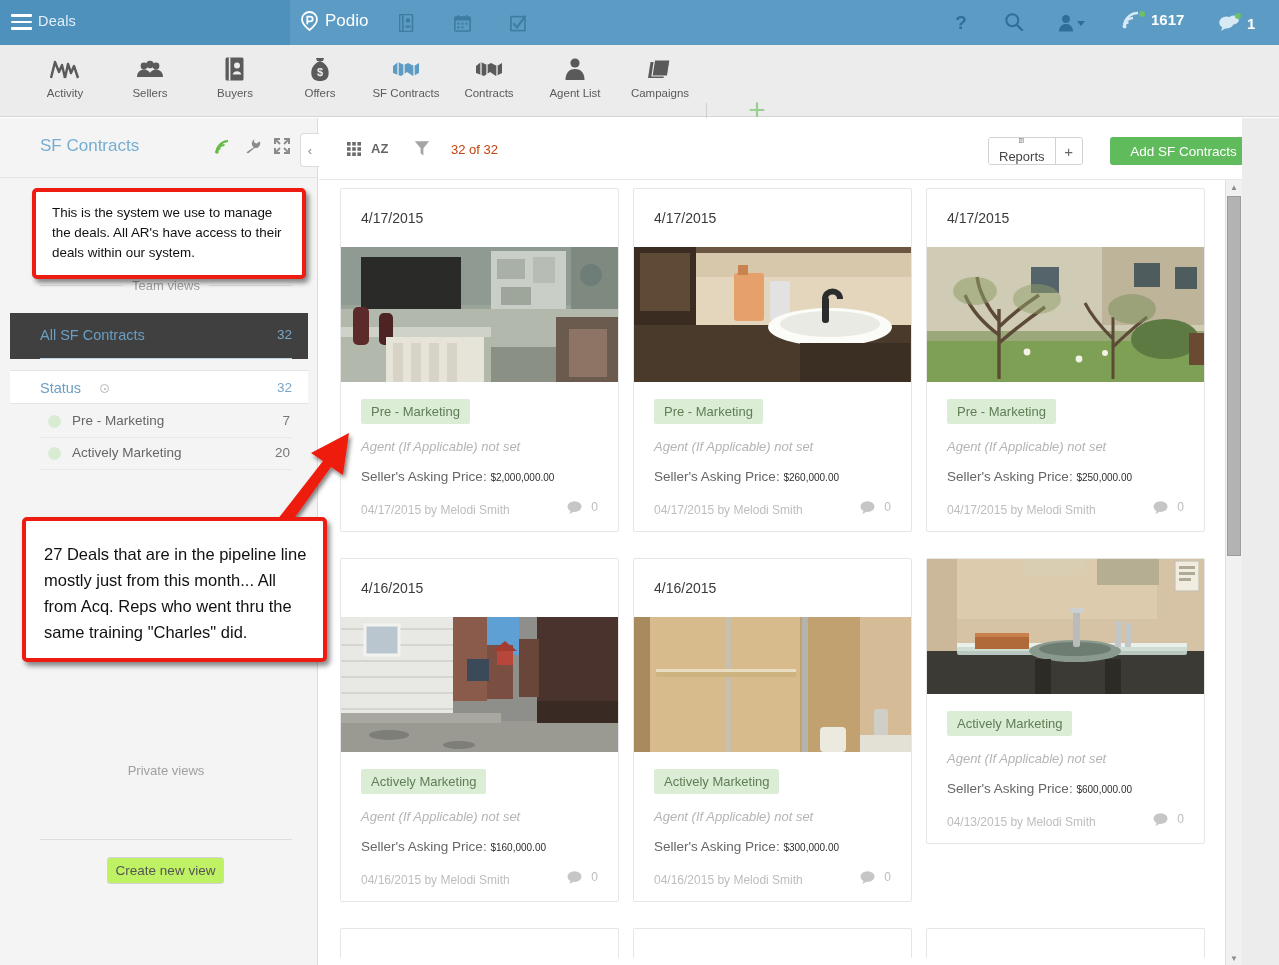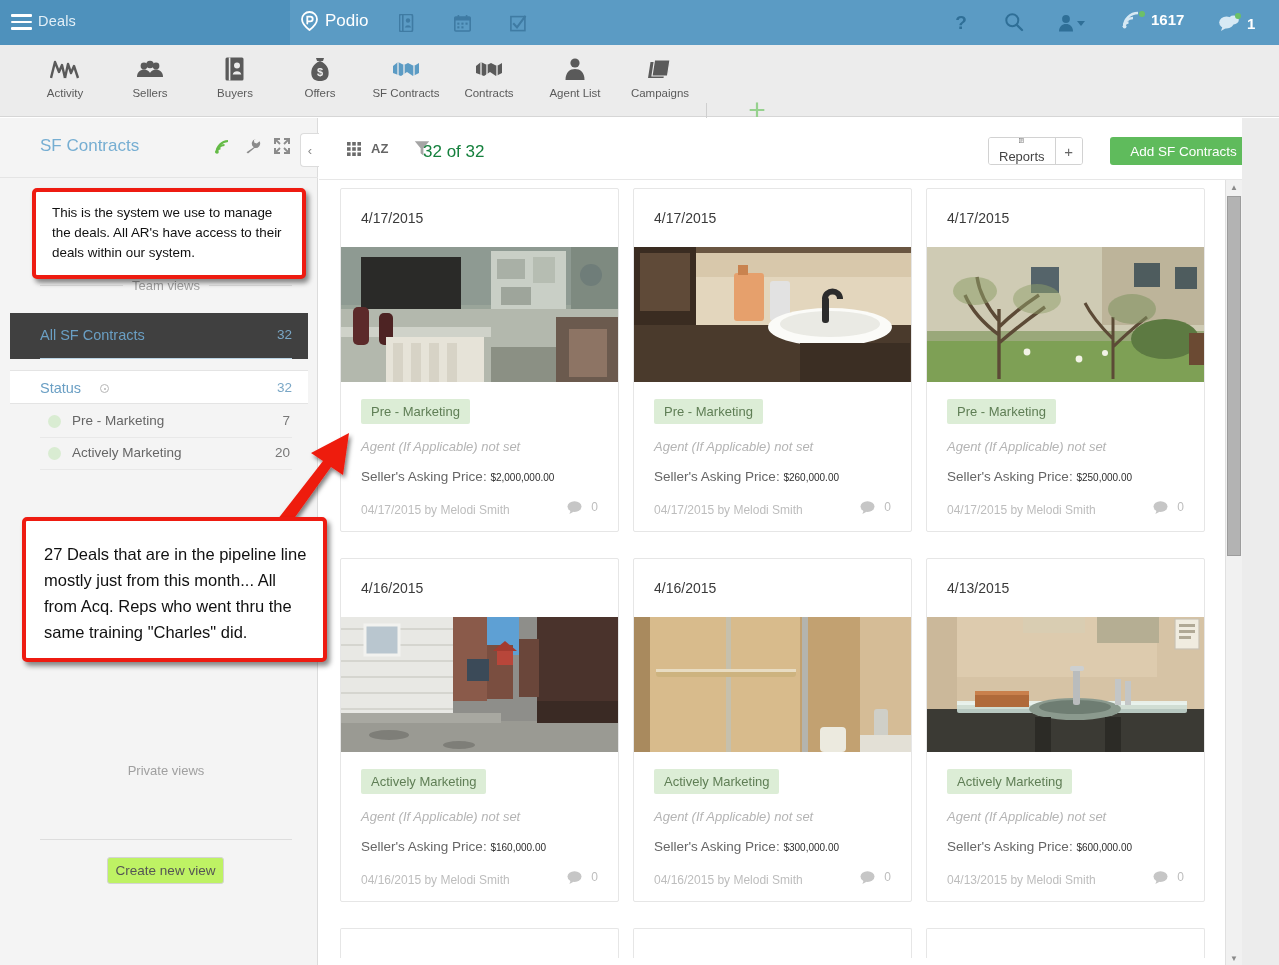--- a/index.html
+++ b/index.html
@@ -215,21 +215,21 @@
     cursor: pointer;
   }
   #tb-az {
     position: absolute; left: 52px; top: 23px; font-size: 13px;
     color: #656565; font-weight: bold; cursor: pointer;
   }
   #tb-filter {
     position: absolute; left: 95px; top: 22px; cursor: pointer; color: #9a9a9a;
   }
   #tb-count {
-    position: absolute; left: 104px; top: 24px; font-size: 17px; color: #15803d;
+    position: absolute; left: 132px; top: 24px; font-size: 13px; color: #c2410c;
     cursor: pointer;
   }
   #reports-grp {
     position: absolute; left: 669px; top: 19px; height: 28px;
     display: flex; border: 1px solid #d2d2d2; border-radius: 3px; overflow: hidden;
   }
   #reports-btn {
     display: flex; align-items: center; gap: 6px; padding: 0 10px;
     background: #ffffff; font-size: 13px; color: #444444; cursor: pointer;
     border-right: 1px solid #d2d2d2;
@@ -838,23 +838,20 @@
           <svg width="15" height="13" viewBox="0 0 15 13">
             <ellipse cx="7.5" cy="5.6" rx="7" ry="5.3" fill="#c6c6c6"></ellipse>
             <path d="M3.6 9.4 L2.4 13 L7 10.6 Z" fill="#c6c6c6"></path>
           </svg>
           <span>0</span>
         </span>
       </div>
     </div>
 
     <div class="card" style="left:607px;top:378px;">
-      <div class="hdr">
-        <span class="dt">4/13/2015</span>
-      </div>
       <div class="thumb">
         <svg width="277" height="135" viewBox="0 0 277 135">
           <rect width="277" height="135" fill="#d6c3a5"></rect>
           <rect x="0" y="0" width="30" height="135" fill="#cbb89a"></rect>
           <rect x="30" y="0" width="200" height="60" fill="#ddcbae"></rect>
           <rect x="96" y="0" width="62" height="16" fill="#d9cdb2"></rect>
           <rect x="170" y="0" width="62" height="26" fill="#b5ae93"></rect>
           <rect x="248" y="2" width="24" height="30" fill="#f0ece0" stroke="#c8c2b2" stroke-width="1.2"></rect>
           <rect x="252" y="7" width="16" height="3" fill="#b0a996"></rect>
           <rect x="252" y="13" width="16" height="3" fill="#b0a996"></rect>

